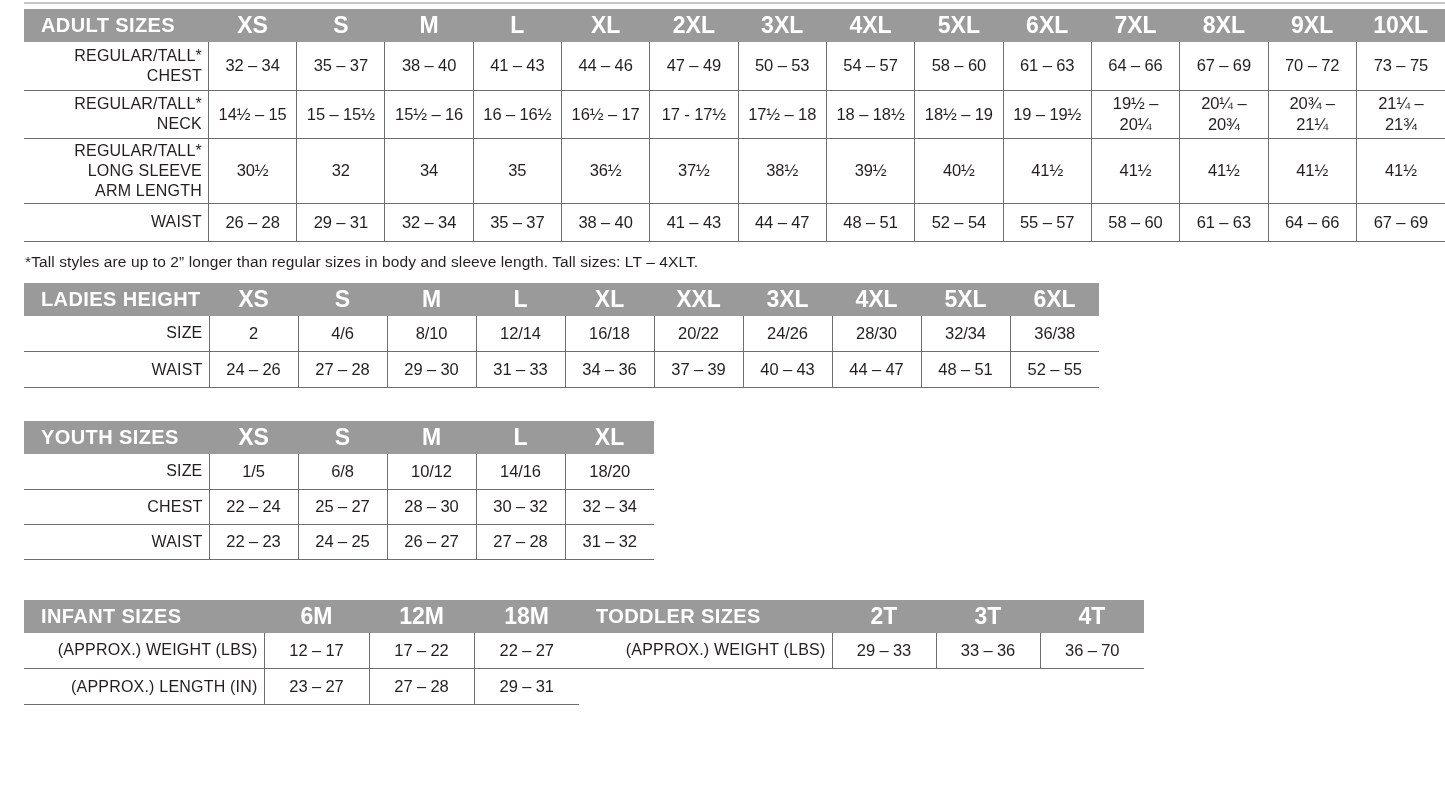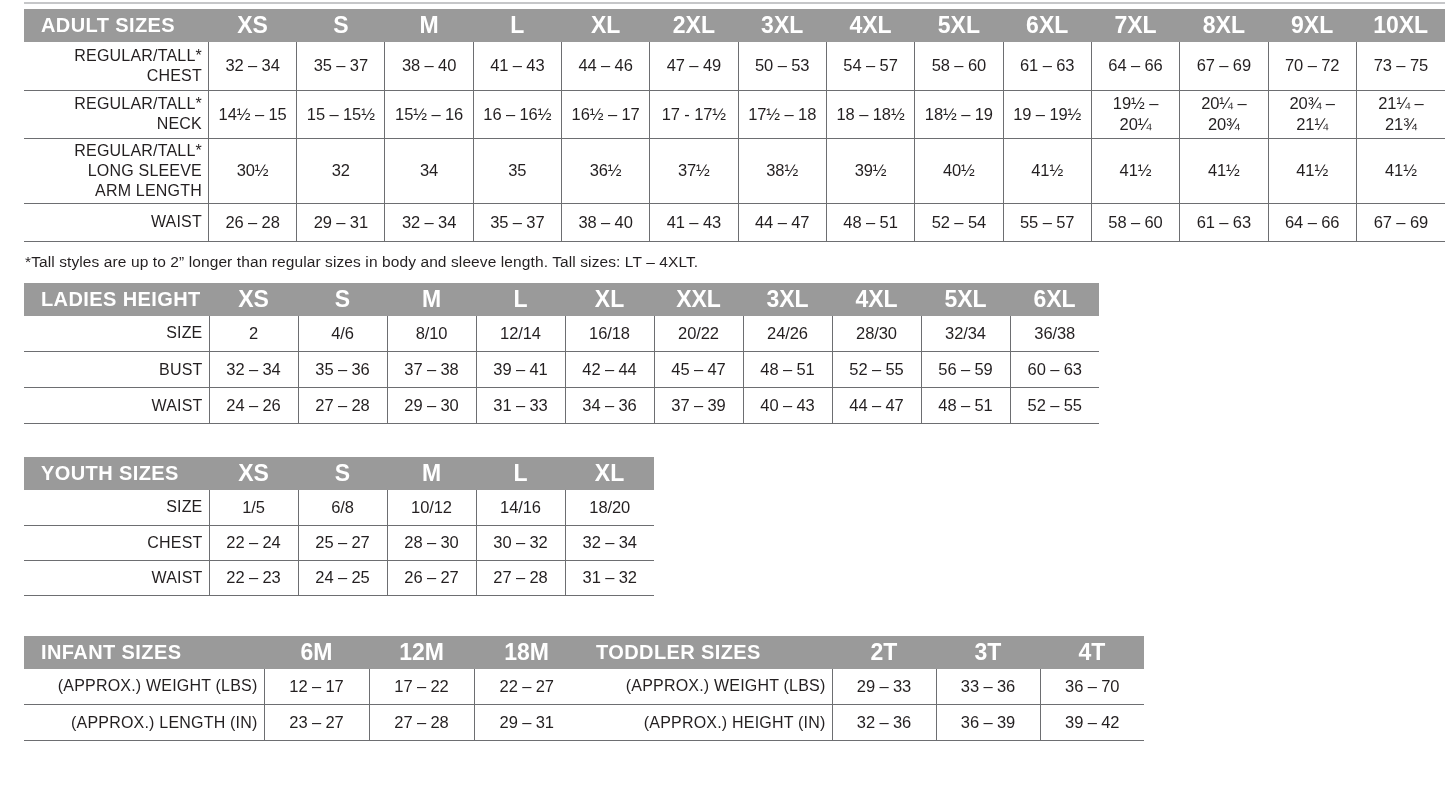--- a/index.html
+++ b/index.html
@@ -217,33 +217,20 @@
               <td>8/10</td>
               <td>12/14</td>
               <td>16/18</td>
               <td>20/22</td>
               <td>24/26</td>
               <td>28/30</td>
               <td>32/34</td>
               <td>36/38</td>
             </tr>
             <tr>
-              <td class="row-label">BUST</td>
-              <td>32 – 34</td>
-              <td>35 – 36</td>
-              <td>37 – 38</td>
-              <td>39 – 41</td>
-              <td>42 – 44</td>
-              <td>45 – 47</td>
-              <td>48 – 51</td>
-              <td>52 – 55</td>
-              <td>56 – 59</td>
-              <td>60 – 63</td>
-            </tr>
-            <tr>
               <td class="row-label">WAIST</td>
               <td>24 – 26</td>
               <td>27 – 28</td>
               <td>29 – 30</td>
               <td>31 – 33</td>
               <td>34 – 36</td>
               <td>37 – 39</td>
               <td>40 – 43</td>
               <td>44 – 47</td>
               <td>48 – 51</td>
@@ -354,24 +341,18 @@
               <th class="col-head">4T</th>
             </tr>
           </thead>
           <tbody>
             <tr>
               <td class="row-label">(APPROX.) WEIGHT (LBS)</td>
               <td>29 – 33</td>
               <td>33 – 36</td>
               <td>36 – 70</td>
             </tr>
-            <tr>
-              <td class="row-label">(APPROX.) HEIGHT (IN)</td>
-              <td>32 – 36</td>
-              <td>36 – 39</td>
-              <td>39 – 42</td>
-            </tr>
           </tbody>
         </table>
       </div>
   </div>
 
 </div>
 
 </body></html>

